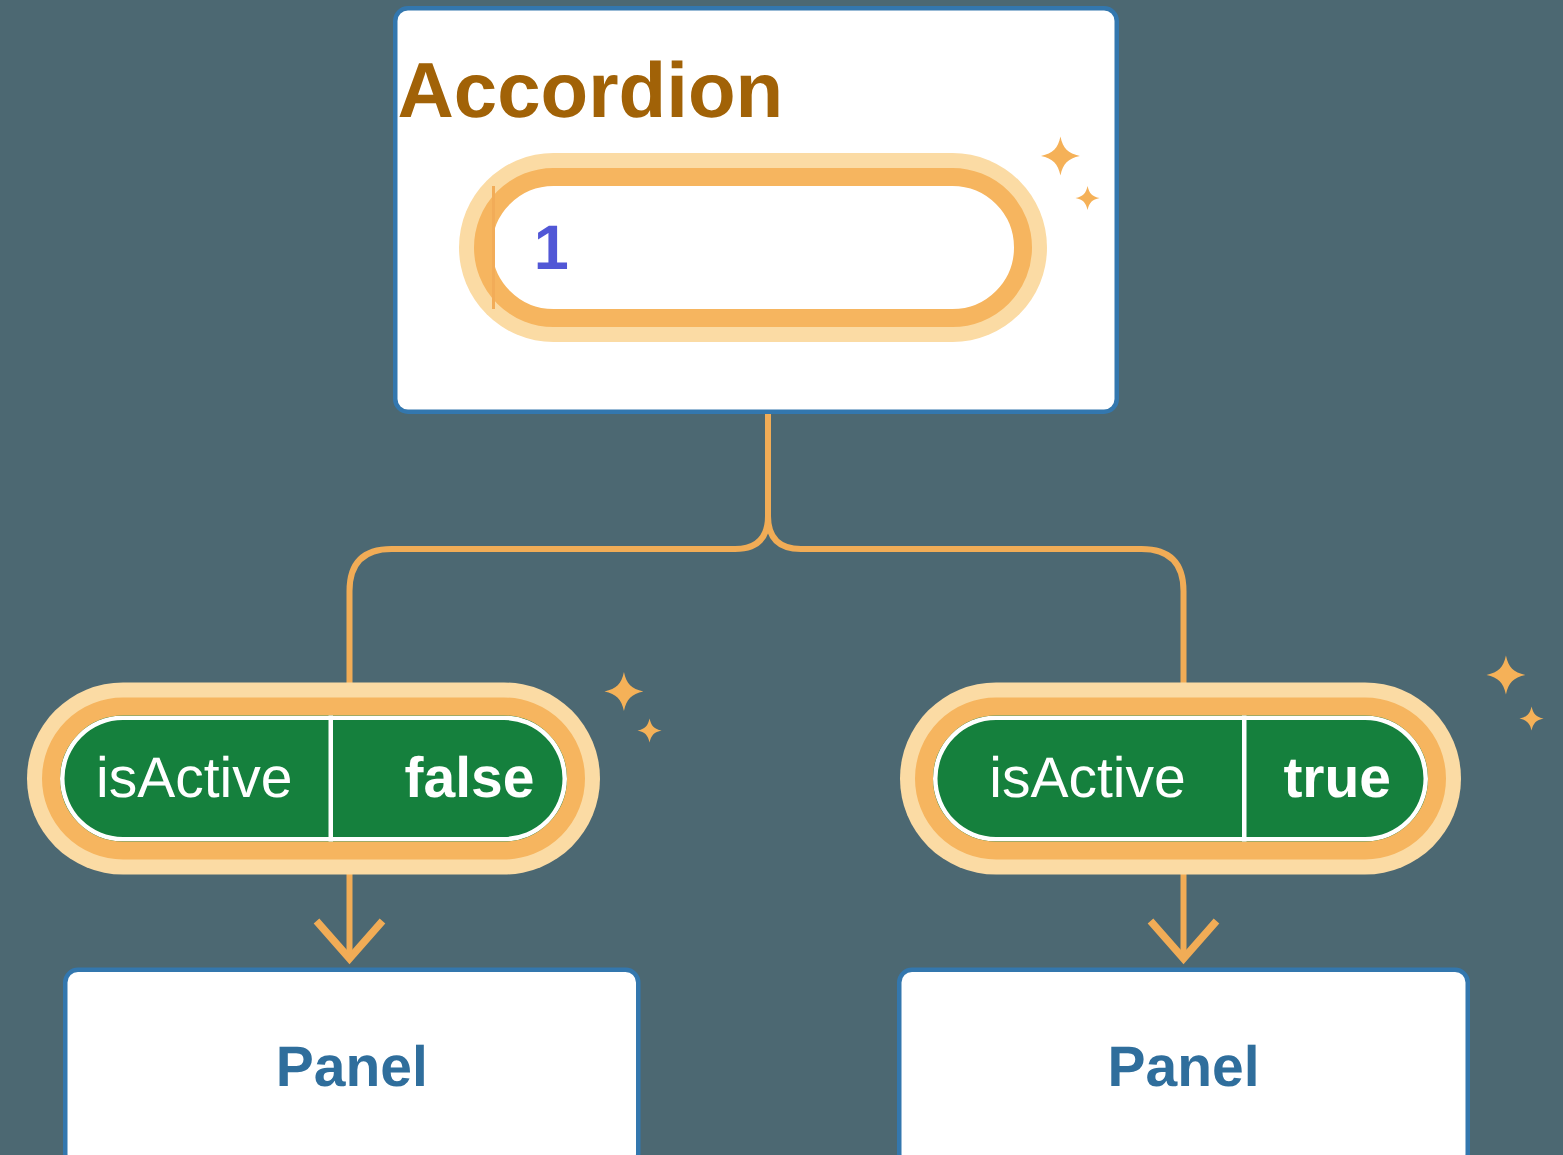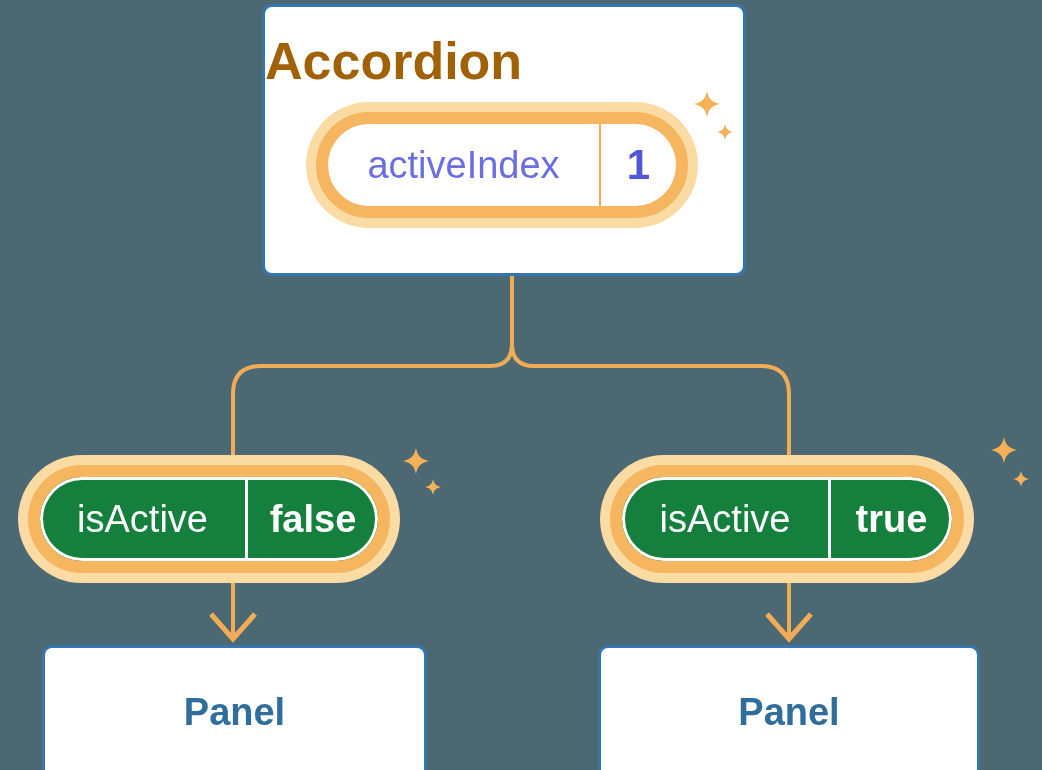--- a/index.html
+++ b/index.html
@@ -80,21 +80,21 @@
   .pill-label { flex: 1; }
   .pill-value { font-weight: bold; }
 
   .pill-state .pill-label { color: #6A6EE0; }
   .pill-state .pill-value { color: #5157D6; width: 75px; font-size: 42px; }
   .pill-state .pill-divider { width: 2px; background: #F2AC58; }
 
   .pill-prop .pill-label { color: #FFFFFF; }
   .pill-prop .pill-value { color: #FFFFFF; }
   .pill-prop .pill-divider { width: 3px; background: #FFFFFF; }
-  .pill-prop-left  .pill-value { width: 130px; }
+  .pill-prop-left  .pill-value { width: 130px; padding-left: 26px; }
   .pill-prop-right .pill-value { width: 121px; }
 </style>
 </head>
 <body>
 
 <div class="stage">
 
   <svg class="layer layer-lines" viewBox="0 0 1042 770">
     <g fill="none" stroke="#F1AC56" stroke-width="4">
       <path d="M512,276 V344"></path>
@@ -107,21 +107,20 @@
       <path d="M211,614 L233,639 L255,614"></path>
       <path d="M767,614 L789,639 L811,614"></path>
     </g>
   </svg>
 
   <div class="card card-root">
     <div class="node-title">Accordion</div>
   </div>
 
   <div class="pill pill-state">
-    <div class="pill-cell pill-label">activeIndex</div>
     <div class="pill-divider"></div>
     <div class="pill-cell pill-value">1</div>
   </div>
 
   <div class="pill pill-prop pill-prop-left">
     <div class="pill-cell pill-label">isActive</div>
     <div class="pill-divider"></div>
     <div class="pill-cell pill-value">false</div>
   </div>
 

